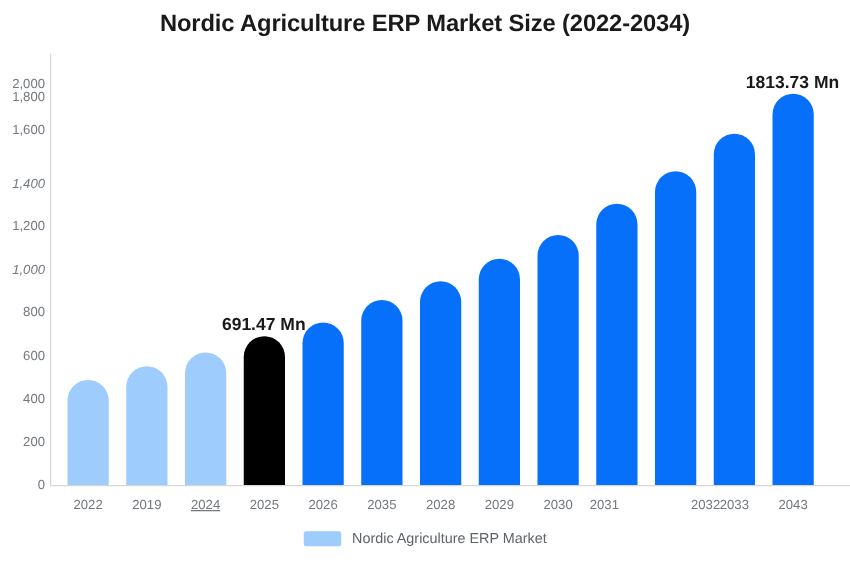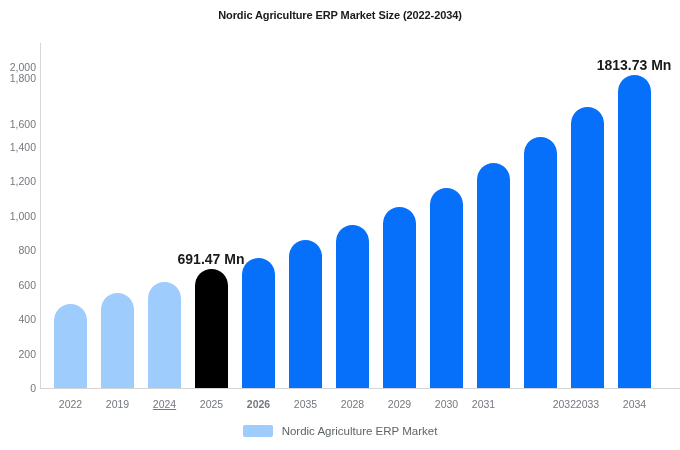--- a/index.html
+++ b/index.html
@@ -13,21 +13,21 @@
     position:relative;
     width:680px; height:450px;
     background:#ffffff;
   }
 
   
   #chart-title {
     position:absolute;
     top:9px; left:0; width:680px;
     text-align:center;
-    font-size:11px;
+    font-size:19px;
     font-weight:bold;
     color:#1a1a1a;
     letter-spacing:-0.1px;
     white-space:nowrap;
   }
   #y-axis-line {
     position:absolute;
     left:40px; top:43px;
     width:1px; height:345px;
     background:#d6d6d6;
@@ -132,24 +132,24 @@
 <div id="chart-root">
 
   <div id="chart-title">Nordic Agriculture ERP Market Size (2022-2034)</div>
 
   <div id="y-tick-layer">
       <div class="y-tick" style="top: 388px;">0</div>
       <div class="y-tick" style="top: 353.5px;">200</div>
       <div class="y-tick" style="top: 319px;">400</div>
       <div class="y-tick" style="top: 284.5px;">600</div>
       <div class="y-tick" style="top: 250px;">800</div>
-      <div class="y-tick" style="top: 215.5px;">1,000</div>
+      <div class="y-tick" style="top: 215.5px; font-style: italic;">1,000</div>
       <div class="y-tick" style="top: 181px;">1,200</div>
-      <div class="y-tick" style="top: 146.5px;">1,400</div>
-      <div class="y-tick" style="top: 124px;">1,600</div>
+      <div class="y-tick" style="top: 146.5px; font-style: italic;">1,400</div>
+      <div class="y-tick" style="top: 104px;">1,600</div>
       <div class="y-tick" style="top: 77.5px;">1,800</div>
       <div class="y-tick" style="top: 43px; margin-top: 24px;">2,000</div>
     </div>
 
   <div id="y-axis-line"></div>
   <div id="x-axis-line"></div>
 
   <div id="bars-layer">
       <div class="bar-slot" style="left: 7px;">
         <div class="bar" title="2022: 489" style="height: 84.3525px; background: rgb(157, 204, 253);"></div>
@@ -192,29 +192,29 @@
         <div class="bar" title="2034: 1813.73" style="height: 312.868px; background: rgb(6, 112, 251);"></div>
       </div>
       <div class="bar-value-label" style="left: 594px; top: 14.1316px;">1813.73 Mn</div>
     </div>
 
   <div id="x-tick-layer">
       <div class="x-tick" style="left: 7px;">2022</div>
       <div class="x-tick" style="left: 54px;">2019</div>
       <div class="x-tick" style="left: 101px; text-decoration: underline;">2024</div>
       <div class="x-tick" style="left: 148px; text-align: center;">2025</div>
-      <div class="x-tick" style="left: 195px; font-weight: bold;">2026</div>
+      <div class="x-tick" style="left: 195px;">2026</div>
       <div class="x-tick" style="left: 242px;">2035</div>
       <div class="x-tick" style="left: 289px;">2028</div>
       <div class="x-tick" style="left: 336px;">2029</div>
       <div class="x-tick" style="left: 383px;">2030</div>
       <div class="x-tick" style="left: 420px;">2031</div>
-      <div class="x-tick" style="left: 489px; text-align: right;">2032</div>
+      <div class="x-tick" style="left: 501px;">2032</div>
       <div class="x-tick" style="left: 524px;">2033</div>
-      <div class="x-tick" style="left: 571px;">2034</div>
+      <div class="x-tick" style="left: 571px;">2043</div>
     </div>
 
   <div id="legend">
     <div id="legend-item">
       <span id="legend-swatch" style="background: rgb(157, 204, 253);"></span>
       <span id="legend-label">Nordic Agriculture ERP Market</span>
     </div>
   </div>
 
 </div>

